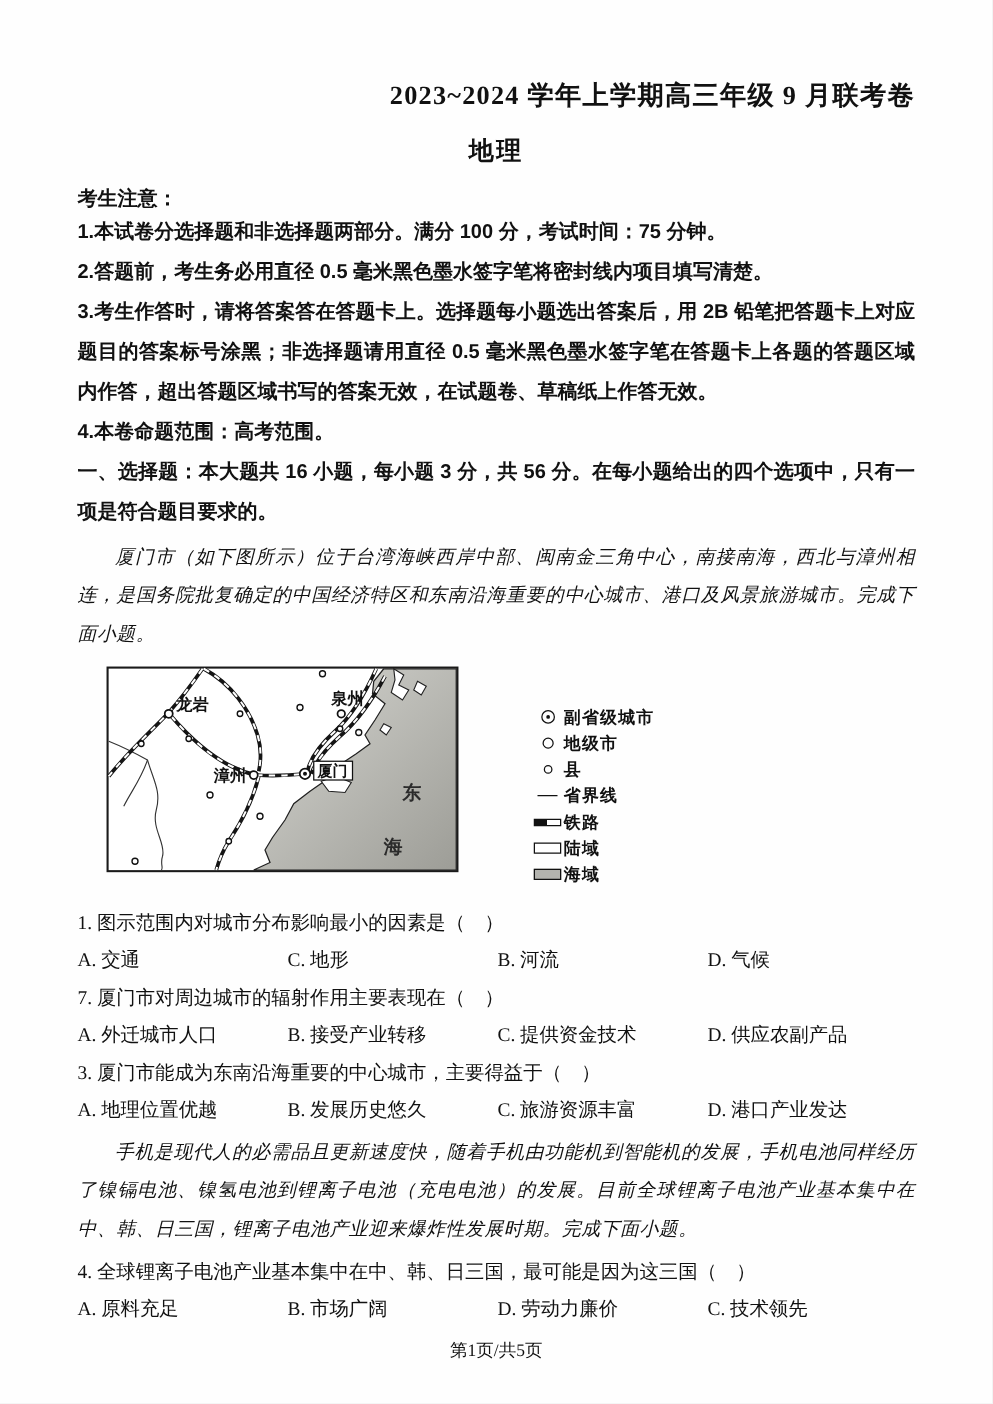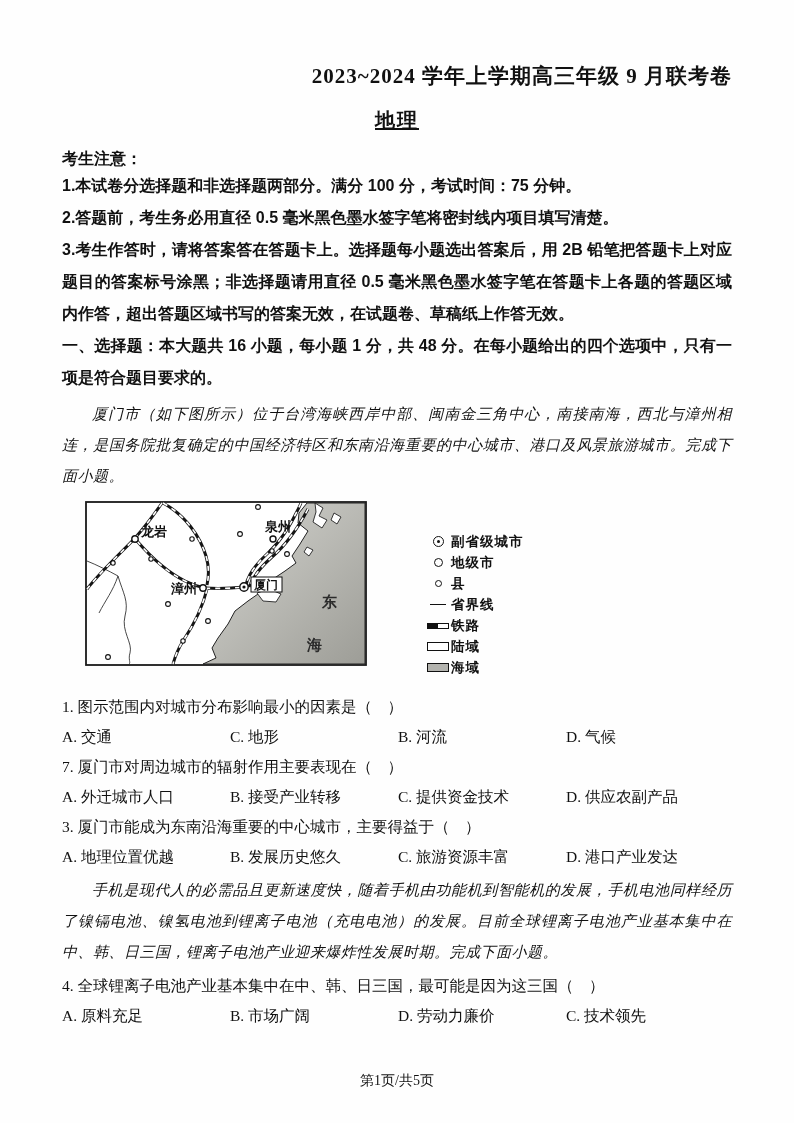--- a/index.html
+++ b/index.html
@@ -11,21 +11,20 @@
   }
   .content { padding:62px 62px 0 62px; }
 
   .title {
     text-align:right; font-size:21px; font-weight:bold;
     font-family:"Liberation Serif", serif; letter-spacing:1px;
   }
   .subject {
     text-align:center; font-size:20px; font-weight:bold; margin-top:17px;
     letter-spacing:2px;
-    text-decoration:underline;
   }
 
   .notice-heading {
     margin-top:15px; font-size:16px; font-weight:bold;
     font-family:"Liberation Sans", sans-serif;
   }
   .notice-item {
     font-size:16px; font-weight:bold; line-height:32px; text-align:justify;
     font-family:"Liberation Sans", sans-serif;
   }
@@ -79,22 +78,23 @@
 <div class="page">
   <div class="content">
 
     <div class="title">2023~2024 学年上学期高三年级 9 月联考卷</div>
     <div class="subject">地理</div>
 
     <div class="notice-heading">考生注意：</div>
     <div class="notice-item">1.本试卷分选择题和非选择题两部分。满分 100 分，考试时间：75 分钟。</div>
     <div class="notice-item">2.答题前，考生务必用直径 0.5 毫米黑色墨水签字笔将密封线内项目填写清楚。</div>
     <div class="notice-item">3.考生作答时，请将答案答在答题卡上。选择题每小题选出答案后，用 2B 铅笔把答题卡上对应题目的答案标号涂黑；非选择题请用直径 0.5 毫米黑色墨水签字笔在答题卡上各题的答题区域内作答，超出答题区域书写的答案无效，在试题卷、草稿纸上作答无效。</div>
-
-    <div class="section-heading">一、选择题：本大题共 16 小题，每小题 1 分，共 48 分。在每小题给出的四个选项中，只有一项是符合题目要求的。</div>
+    <div class="notice-item">4.本卷命题范围：高考范围。</div>
+
+    <div class="section-heading">一、选择题：本大题共 16 小题，每小题 3 分，共 56 分。在每小题给出的四个选项中，只有一项是符合题目要求的。</div>
 
     <div class="passage">厦门市（如下图所示）位于台湾海峡西岸中部、闽南金三角中心，南接南海，西北与漳州相连，是国务院批复确定的中国经济特区和东南沿海重要的中心城市、港口及风景旅游城市。完成下面小题。</div>
 
     <div class="map-row">
       <div class="map-figure">
         <svg class="map-svg" width="282" height="165" viewBox="0 0 282 165">
           <defs>
             <linearGradient id="seaGrad" x1="0" y1="0" x2="1" y2="1">
               <stop offset="0" stop-color="#d7d7d2"></stop>
               <stop offset="1" stop-color="#9d9d97"></stop>

